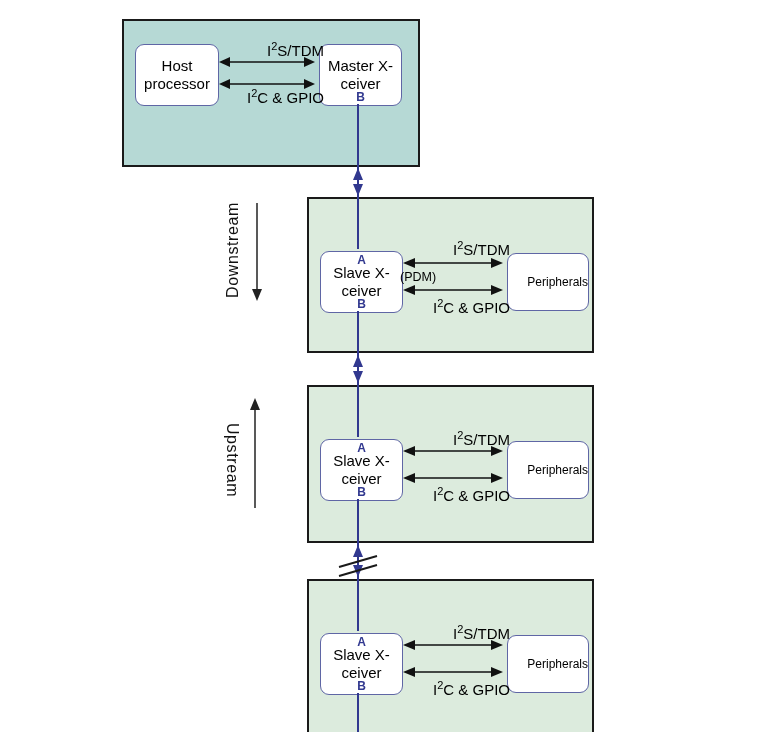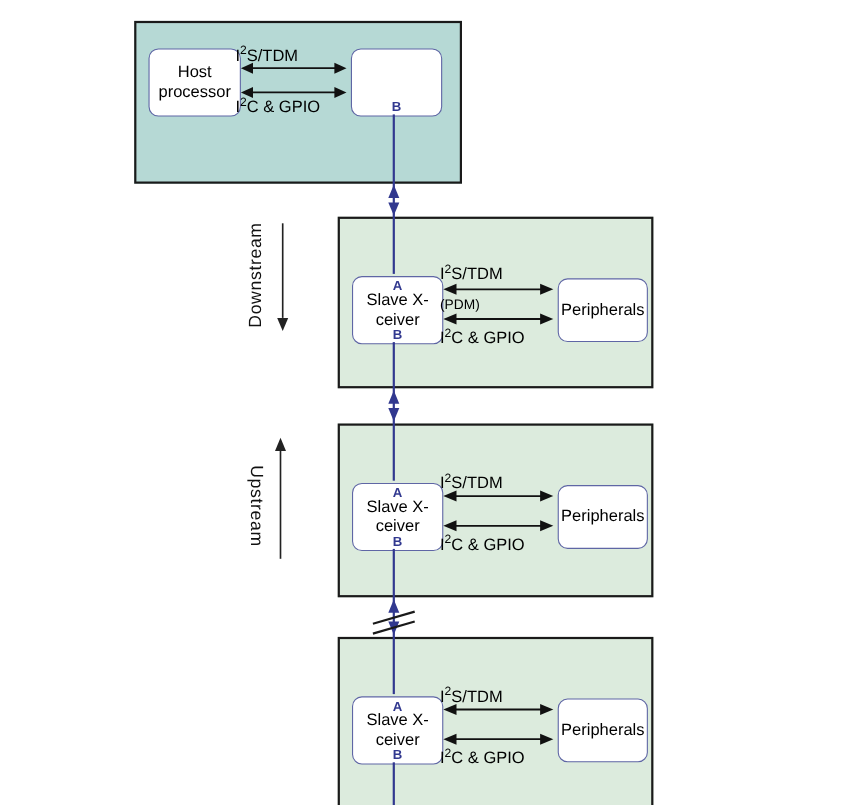--- a/index.html
+++ b/index.html
@@ -10,34 +10,34 @@
   .section {
     position:absolute; border:2px solid var(--outline); box-sizing:border-box; z-index:1;
   }
   .sec-master { left:122px; top:19px;  width:298px; height:148px; background:var(--teal_fill); }
   .sec-slave1 { left:307px; top:197px; width:287px; height:156px; background:var(--green_fill); }
   .sec-slave2 { left:307px; top:385px; width:287px; height:158px; background:var(--green_fill); }
   .sec-slave3 { left:307px; top:579px; width:287px; height:161px; background:var(--green_fill); }
   .node {
     position:absolute; background:#fff; border:1.5px solid var(--node_border);
     border-radius:9px; box-sizing:border-box; display:flex; align-items:center;
-    justify-content:center; text-align:center; font-size:15px; line-height:18px; color:#000;
+    justify-content:flex-end; text-align:center; font-size:15px; line-height:18px; color:#000;
   }
   .node-host   { left:11px;  top:23px; width:84px; height:62px; }
   .node-master { left:195px; top:23px; width:83px; height:62px; }
   .node-slave  { left:11px;  top:52px; width:83px; height:62px; }
-  .node-periph { left:198px; top:54px; width:82px; height:58px; font-size:15px; }
+  .node-periph { left:198px; top:54px; width:82px; height:58px; font-size:12px; }
   .port {
     position:absolute; left:0; right:0; text-align:center; font-size:12px;
     font-weight:bold; color:var(--navy); line-height:12px;
   }
   .port-a { top:2px; }
   .port-b { bottom:2px; }
   .bus-label {
-    position:absolute; text-align:left; font-size:15px; color:#000;
+    position:absolute; text-align:right; font-size:15px; color:#000;
     width:110px; line-height:18px; white-space:nowrap;
   }
   .bus-label sup { font-size:11px; line-height:0; }
   .lbl-master-x { left:90px; }
   .lbl-slave-x  { left:91px; }
   .note {
     position:absolute; width:110px; text-align:left; font-size:12.5px;
     line-height:15px; color:#000; white-space:nowrap;
   }
   .flow-label {
@@ -138,20 +138,21 @@
       <polygon points="415,667 415,677 403,672" fill="#111"></polygon>
       <polygon points="491,667 491,677 503,672" fill="#111"></polygon>
     </g>
   </svg>
 
   <div class="section sec-master">
     <div class="node node-host">
       <span>Host processor</span>
     </div>
     <div class="node node-master">
+      <span>Master X-ceiver</span>
       <span class="port port-b">B</span>
     </div>
     <div class="bus-label lbl-master-x" style="top:21px;"><span>I</span><sup>2</sup><span>S/TDM</span></div>
     <div class="bus-label lbl-master-x" style="top:68px;"><span>I</span><sup>2</sup><span>C &amp; GPIO</span></div>
   </div>
 
   <div class="flow-label flow-down">Downstream</div>
   <div class="flow-label flow-up">Upstream</div>
 
   <div class="section sec-slave1">

